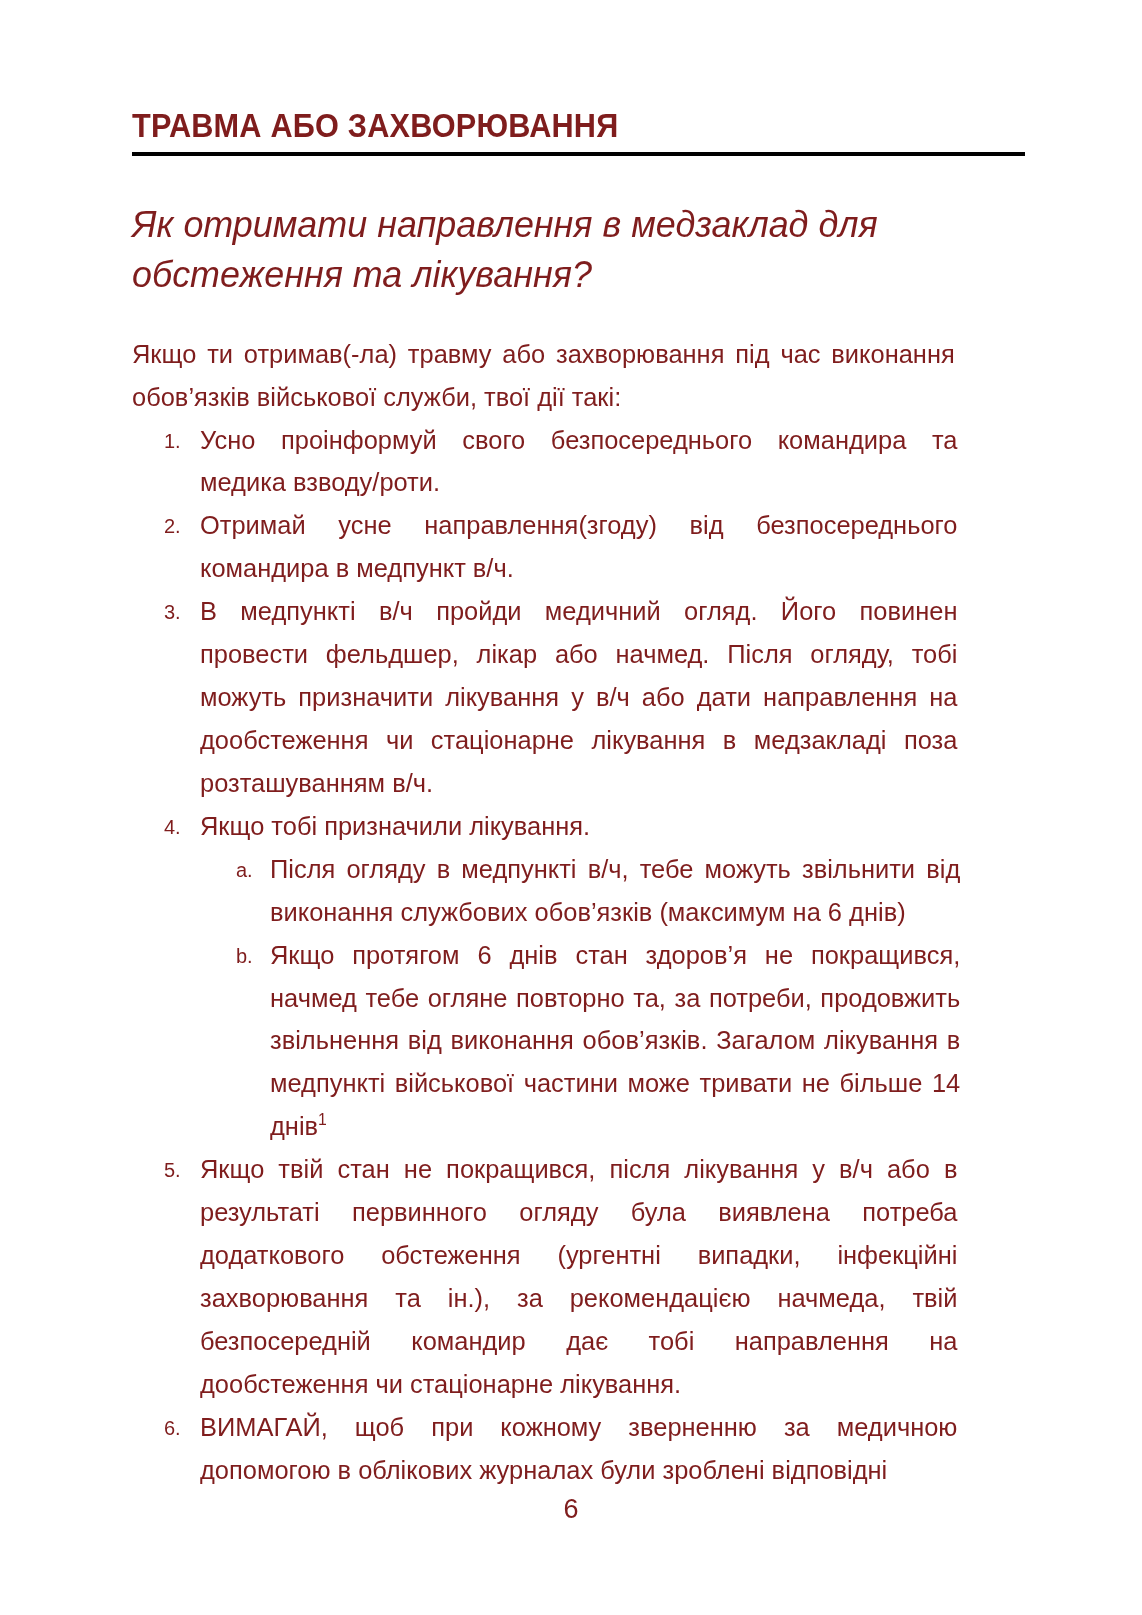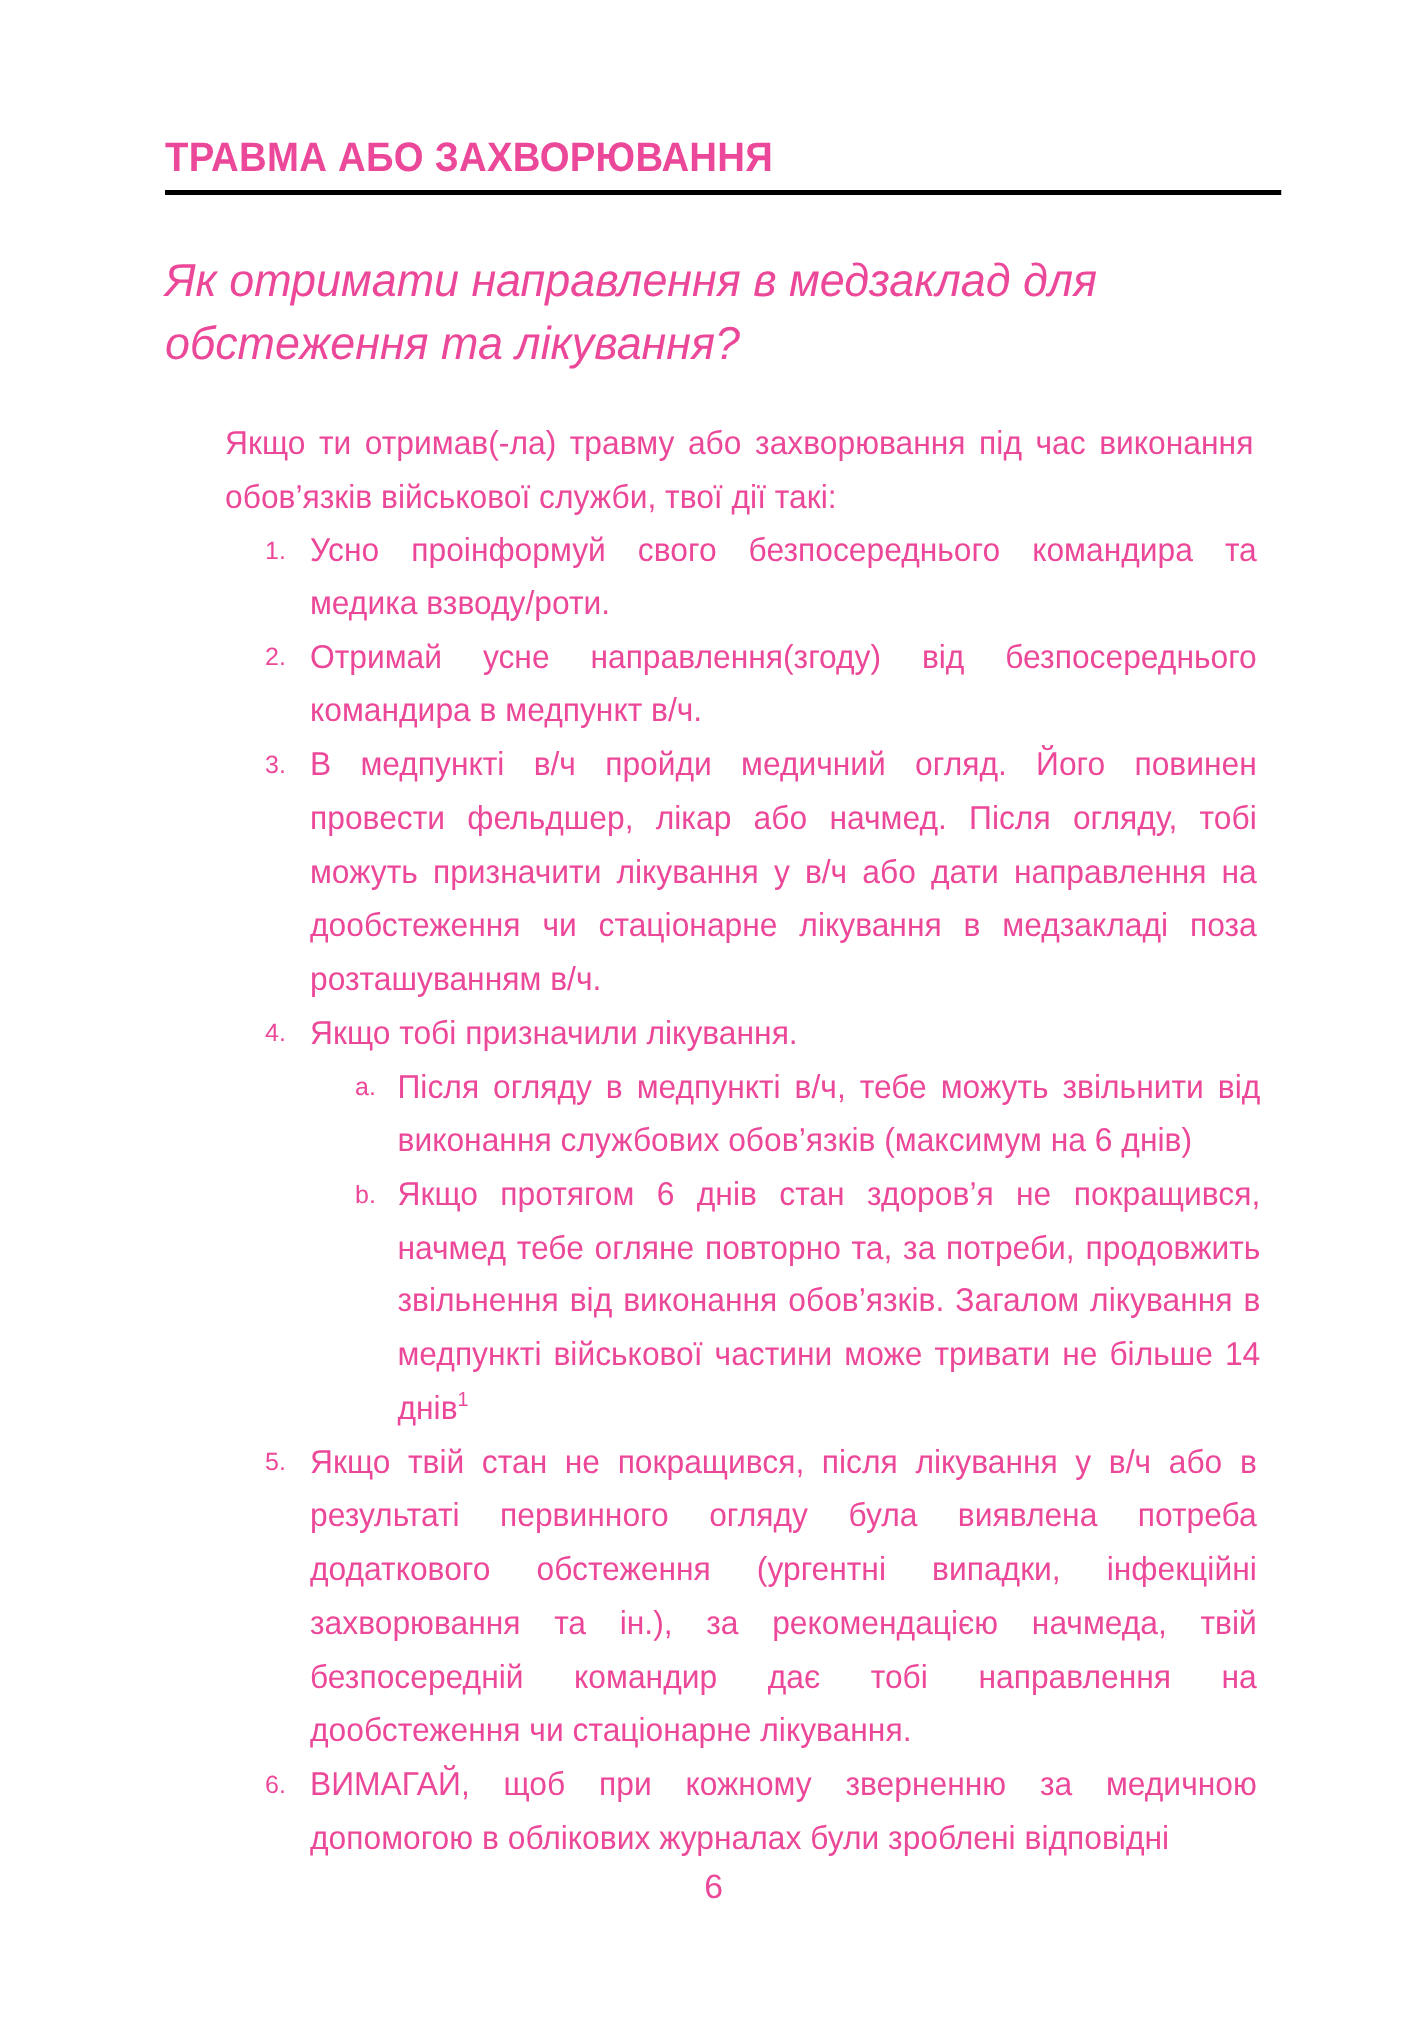--- a/index.html
+++ b/index.html
@@ -10,21 +10,21 @@
   }
 
   .page {
     position: relative;
     width: 1142px;
     height: 1615px;
     background: #ffffff;
     margin: 0 auto;
     overflow: hidden;
     font-family: "Liberation Sans", "DejaVu Sans", sans-serif;
-    color: #ec4899;
+    color: #7f1d1d;
     -webkit-font-smoothing: none;
   }
 
   
   .content {
     position: absolute;
     left: 132px;
     top: 0;
     width: 893px;   
   }
@@ -60,21 +60,20 @@
     line-height: 1.33;
     letter-spacing: 0px;
     transform: scaleX(0.97);
     transform-origin: left top;
   }
 
   
   .body-block {
     padding-top: 34px;
     width: 857px;
-    margin-left: 48px;
   }
 
   p.lead {
     margin: 0;
     font-size: 26.5px;
     line-height: 1.62;
     text-align: justify;
     text-justify: inter-word;
     transform: scaleX(0.96);
     transform-origin: left top;

